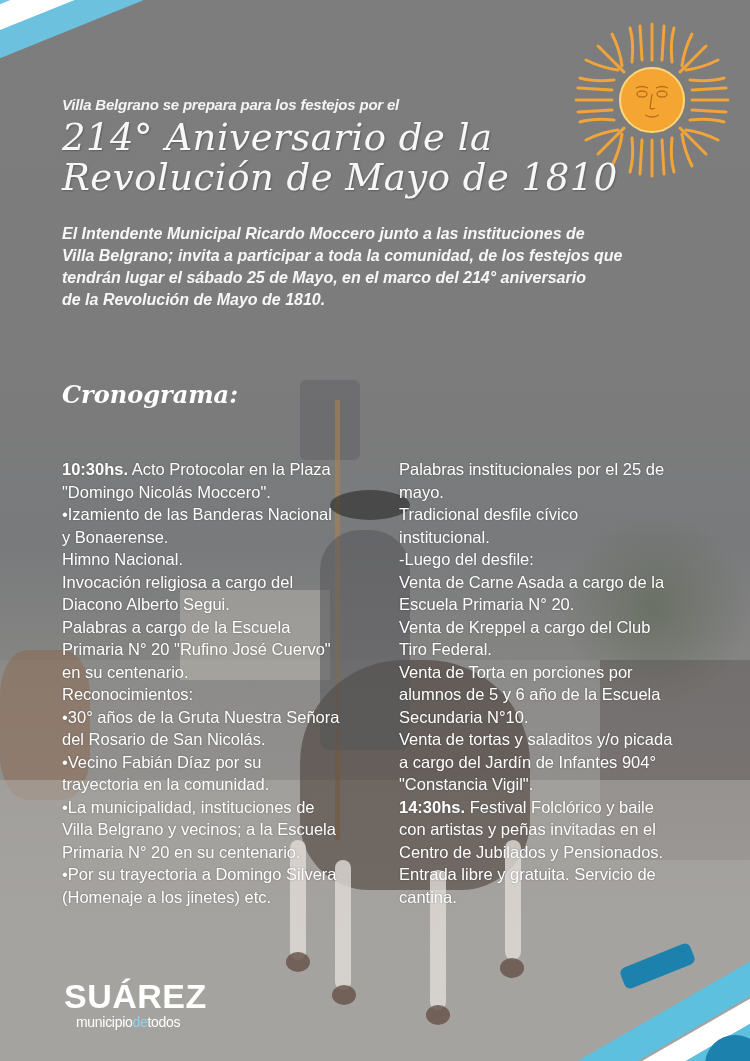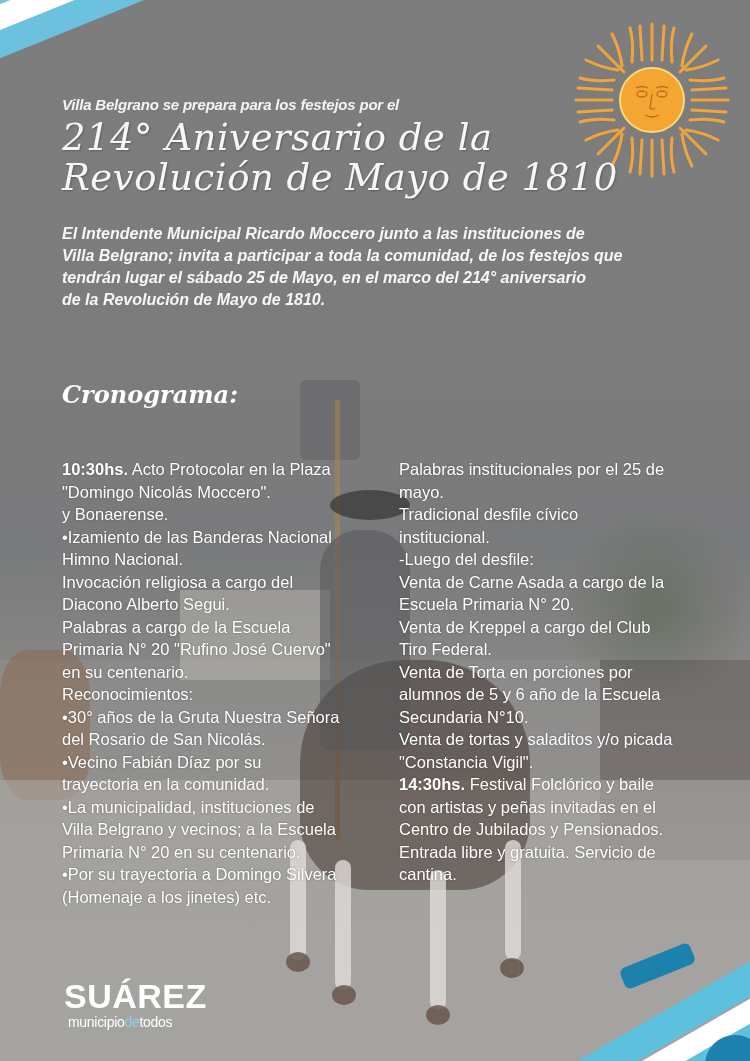--- a/index.html
+++ b/index.html
@@ -55,21 +55,21 @@
   .crono { position:absolute; left:62px; top:380px; font-family: "DejaVu Serif", serif; font-style: italic; font-weight: bold; font-size:24px; color:#ffffff; }
 
   .col { position:absolute; font-size:16.5px; line-height:22.5px; color:#ffffff; text-shadow: 0 0 2px rgba(0,0,0,0.35); margin-top: 36px; }
   .col-left { left:62px; top:422px; width:330px; }
   .col-right { left:399px; top:422px; width:330px; }
   .line { display:block; white-space: nowrap; }
   .line b { font-weight: bold; }
 
   .logo { position:absolute; left:64px; top:978px; }
   .logo-main { font-size:34px; font-weight:bold; color:#ffffff; letter-spacing: 0.5px; line-height:36px; }
-  .logo-sub { font-size:14px; color:#ffffff; margin-left:4px; letter-spacing: -0.3px; }
+  .logo-sub { font-size:14px; color:#ffffff; margin-left:12px; letter-spacing: -0.3px; }
   .logo-sub .de { color:#8fd3ea; }
 </style>
 </head>
 <body>
 
 <div class="poster">
 
   <div class="photo">
     <div class="sky"></div>
     <div class="building"></div>
@@ -157,22 +157,22 @@
     <span class="line">Villa Belgrano; invita a participar a toda la comunidad, de los festejos que</span>
     <span class="line">tendrán lugar el sábado 25 de Mayo, en el marco del 214° aniversario</span>
     <span class="line">de la Revolución de Mayo de 1810.</span>
   </div>
 
   <div class="crono">Cronograma:</div>
 
   <div class="col col-left">
     <span class="line"><b>10:30hs.</b><span> Acto Protocolar en la Plaza</span></span>
     <span class="line">"Domingo Nicolás Moccero".</span>
+    <span class="line">•Izamiento de las Banderas Nacional</span>
     <span class="line">y Bonaerense.</span>
-    <span class="line">•Izamiento de las Banderas Nacional</span>
     <span class="line">Himno Nacional.</span>
     <span class="line">Invocación religiosa a cargo del</span>
     <span class="line">Diacono Alberto Segui.</span>
     <span class="line">Palabras a cargo de la Escuela</span>
     <span class="line">Primaria N° 20 "Rufino José Cuervo"</span>
     <span class="line">en su centenario.</span>
     <span class="line">Reconocimientos:</span>
     <span class="line">•30° años de la Gruta Nuestra Señora</span>
     <span class="line">del Rosario de San Nicolás.</span>
     <span class="line">•Vecino Fabián Díaz por su</span>
@@ -191,20 +191,21 @@
     <span class="line">institucional.</span>
     <span class="line">-Luego del desfile:</span>
     <span class="line">Venta de Carne Asada a cargo de la</span>
     <span class="line">Escuela Primaria N° 20.</span>
     <span class="line">Venta de Kreppel a cargo del Club</span>
     <span class="line">Tiro Federal.</span>
     <span class="line">Venta de Torta en porciones por</span>
     <span class="line">alumnos de 5 y 6 año de la Escuela</span>
     <span class="line">Secundaria N°10.</span>
     <span class="line">Venta de tortas y saladitos y/o picada</span>
+    <span class="line">a cargo del Jardín de Infantes 904°</span>
     <span class="line">"Constancia Vigil".</span>
     <span class="line"><b>14:30hs.</b><span> Festival Folclórico y baile</span></span>
     <span class="line">con artistas y peñas invitadas en el</span>
     <span class="line">Centro de Jubilados y Pensionados.</span>
     <span class="line">Entrada libre y gratuita. Servicio de</span>
     <span class="line">cantina.</span>
   </div>
 
   <div class="logo">
     <div class="logo-main">SUÁREZ</div>

